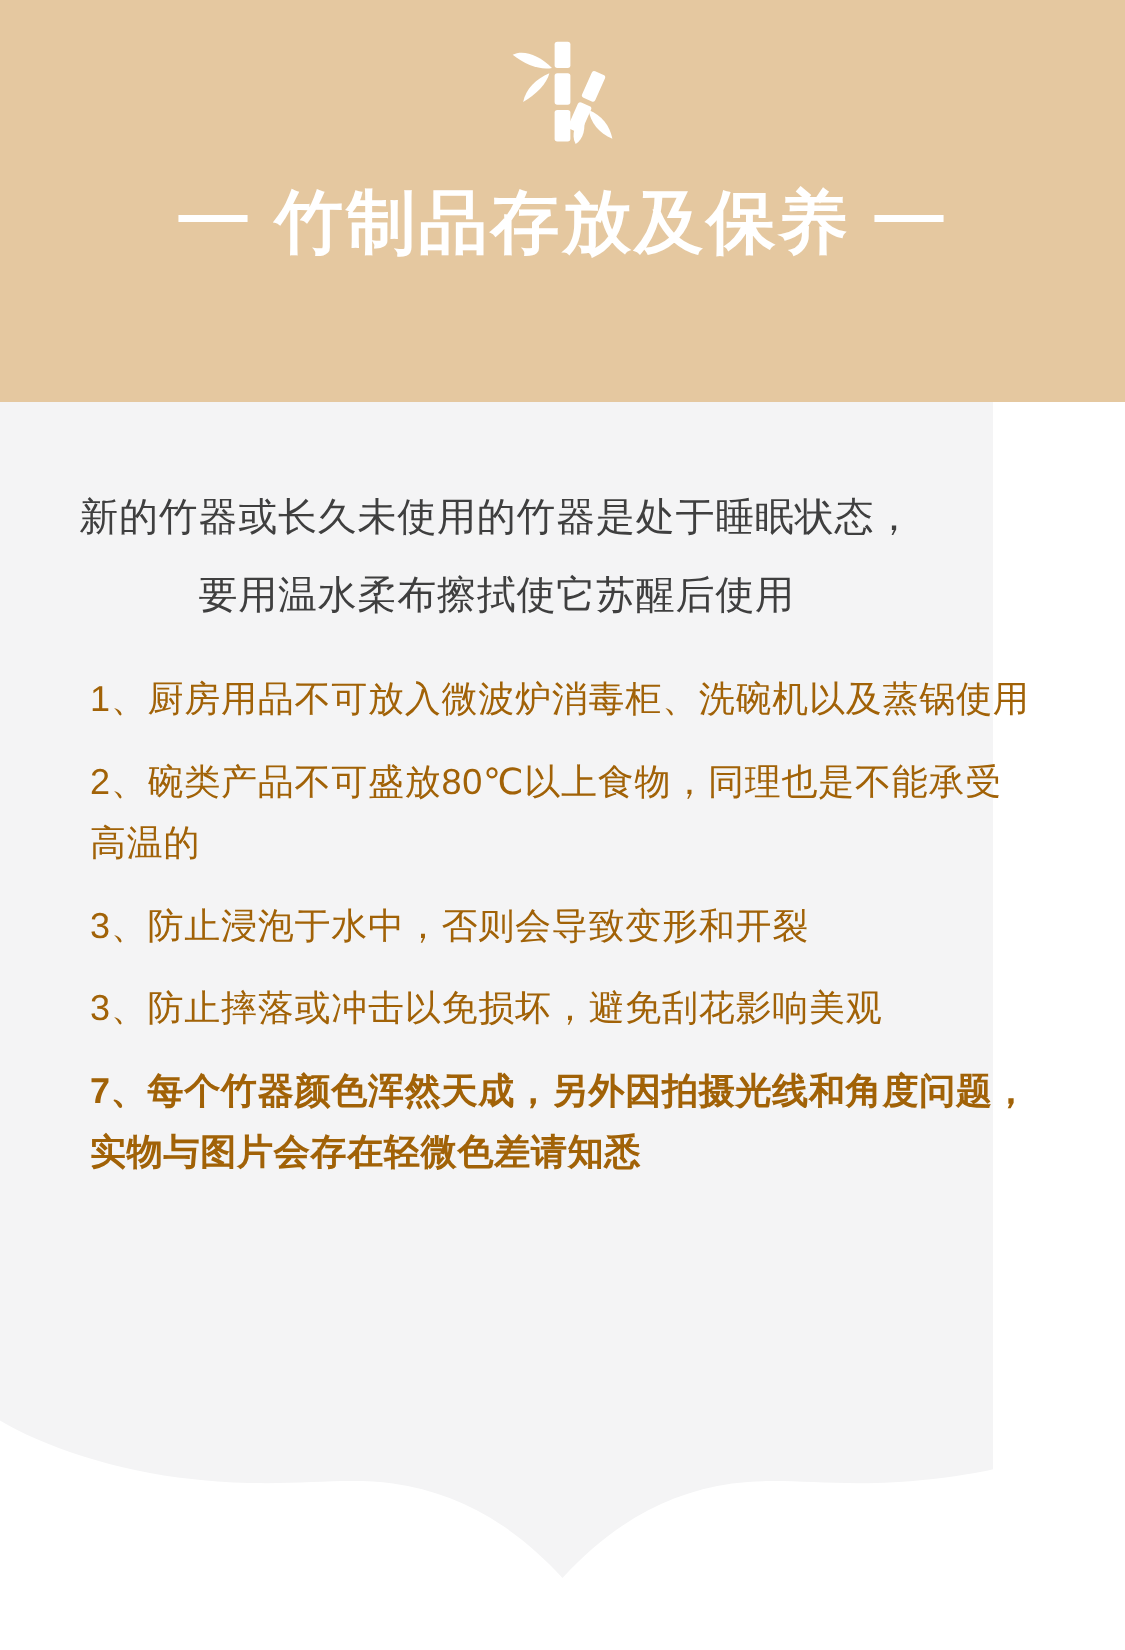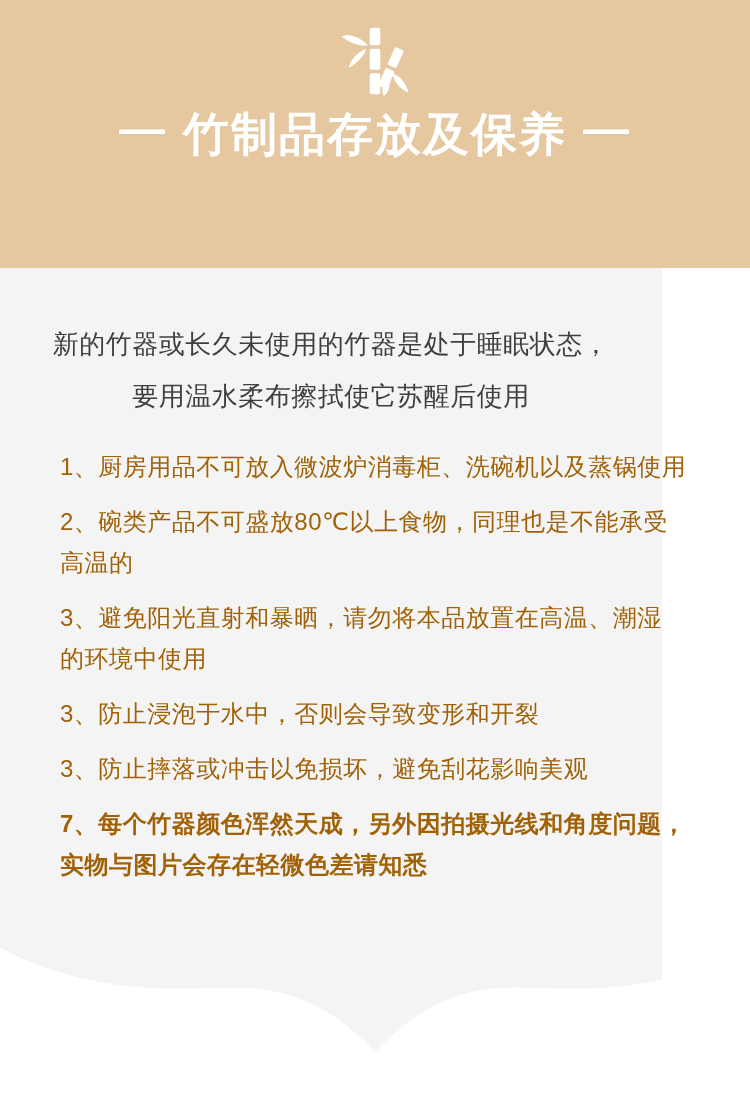--- a/index.html
+++ b/index.html
@@ -13,21 +13,21 @@
   
   .hero {
     width:750px; height:268px;
     background:#e5c8a0;
     text-align:center;
     overflow:hidden;
   }
   .hero-icon { margin-top:26px; height:70px; display:flex; justify-content:center; }
   .hero-icon svg { width:72px; height:70px; display:block; }
   .hero-title {
-    margin-top:10px;
+    margin-top:24px;
     color:#ffffff;
     font-size:46px;
     font-weight:bold;
     letter-spacing:2px;
     line-height:56px;
     white-space:nowrap;
   }
   .hero-title .dash { display:inline-block; margin:0 16px; transform:translateY(-6px); font-weight:bold; }
   .hero-subtitle {
     margin-top:10px;
@@ -107,22 +107,20 @@
   </header>
 
   <main class="content">
     <p class="intro">新的竹器或长久未使用的竹器是处于睡眠状态，
 要用温水柔布擦拭使它苏醒后使用</p>
 
     <ol class="care-list">
       <li>1、厨房用品不可放入微波炉消毒柜、洗碗机以及蒸锅使用</li>
       <li>2、碗类产品不可盛放80℃以上食物，同理也是不能承受
 高温的</li>
-      <li>3、避免阳光直射和暴晒，请勿将本品放置在高温、潮湿
-的环境中使用</li>
       <li>3、防止浸泡于水中，否则会导致变形和开裂</li>
       <li>3、防止摔落或冲击以免损坏，避免刮花影响美观</li>
       <li>7、每个竹器颜色浑然天成，另外因拍摄光线和角度问题，
 实物与图片会存在轻微色差请知悉</li>
     </ol>
 
     <svg class="bottom-curve" viewBox="0 0 750 300" preserveAspectRatio="none" xmlns="http://www.w3.org/2000/svg">
       <path fill="#ffffff" d="M0,147
            C28,164 78,181 128,186
            C188,193 225,184 262,189

